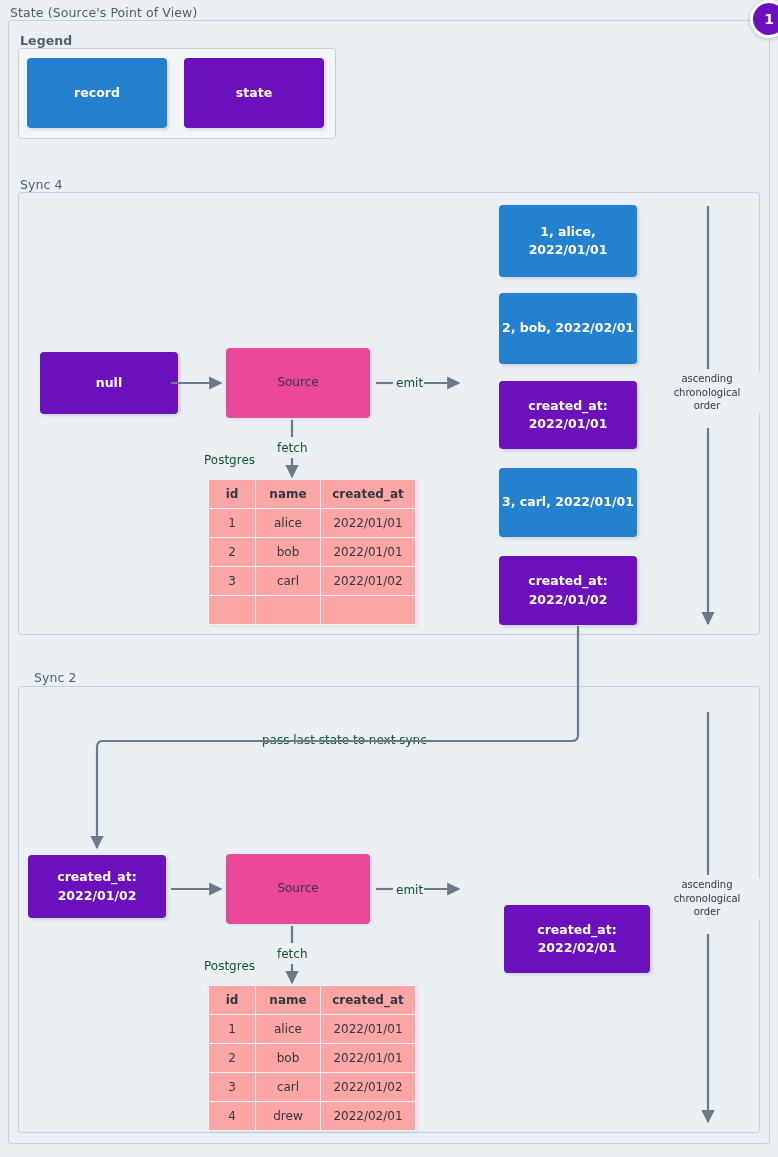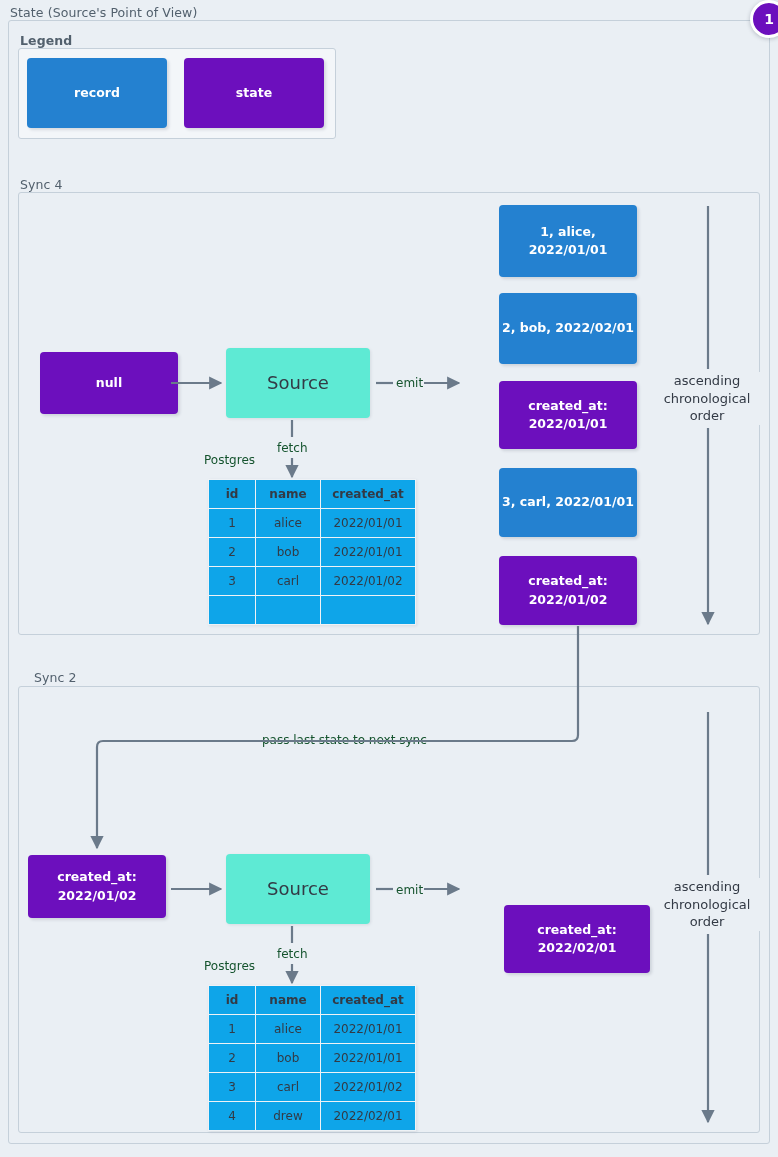--- a/index.html
+++ b/index.html
@@ -67,24 +67,24 @@
     font-size: 12.5px;
     line-height: 1.45;
     font-weight: 700;
     color: #ffffff;
     box-shadow: 2px 2px 3px rgba(40,50,70,0.14);
     white-space: pre-line;
   }
   .node.record { background: #2481d0; }
   .node.state  { background: #6c0fbd; }
   .node.plain  {
-    background: #5eead4;
+    background: #ec4899;
     color: #333a45;
     font-weight: 400;
-    font-size: 18px;
+    font-size: 12px;
     box-shadow: 1px 1px 3px rgba(40,50,70,0.10);
   }
 
   
   #legend-record { left: 27px; top: 58px;  width: 140px; height: 70px; }
   #legend-state  { left: 184px; top: 58px; width: 140px; height: 70px; }
 
   
   #s1-state-in   { left: 40px;  top: 352px; width: 138px; height: 62px; }
   #s1-source     { left: 226px; top: 348px; width: 144px; height: 70px; }
@@ -112,35 +112,35 @@
   #s1-emit   { left: 396px; top: 375px; }
   #s2-emit   { left: 396px; top: 882px; }
   #s1-fetch  { left: 277px; top: 440px; }
   #s2-fetch  { left: 277px; top: 946px; }
   #s1-pg     { left: 204px; top: 452px; }
   #s2-pg     { left: 204px; top: 958px; }
   #pass-state-label { left: 258px; top: 732px; background:#eaeff4; padding:0 4px; }
 
   .axis-label {
     position: absolute;
-    font-size: 13px;
+    font-size: 10px;
     color: #333a45;
     text-align: center;
     width: 110px;
     line-height: 1.35;
     background: #eaeff4;
   }
   #s1-order-label { left: 652px; top: 372px; }
   #s2-order-label { left: 652px; top: 878px; }
 
   
   .pg-table {
     position: absolute;
     border-collapse: collapse;
-    background: #0ea5e9;
+    background: #fca5a5;
     font-size: 12px;
     color: #333a45;
     box-shadow: 1px 1px 3px rgba(40,50,70,0.10);
   }
   .pg-table td, .pg-table th {
     border: 1px solid #eef2f6;
     height: 28px;
     padding: 0 8px;
     text-align: center;
     font-weight: 400;

